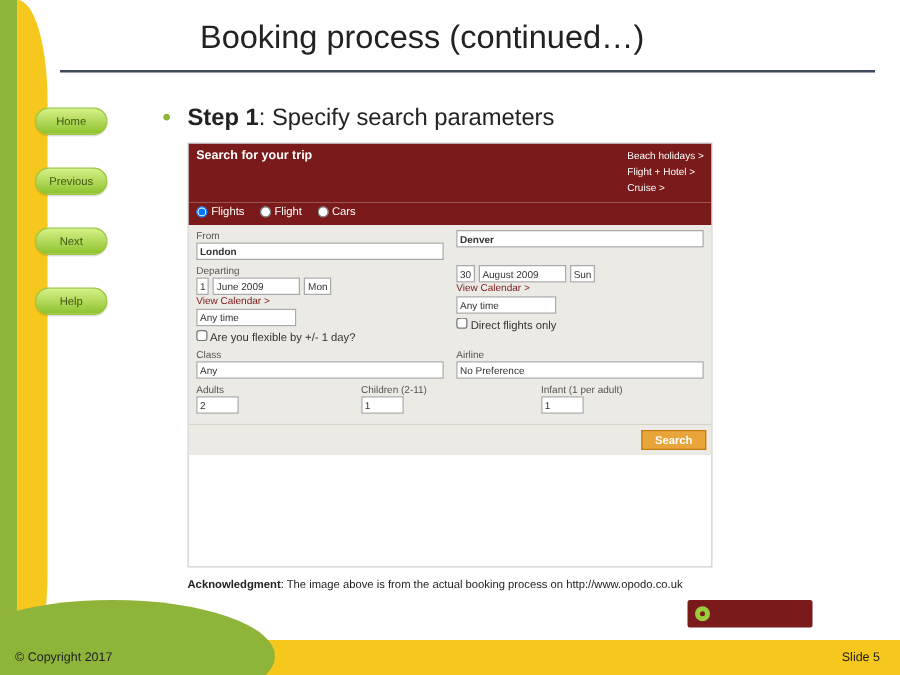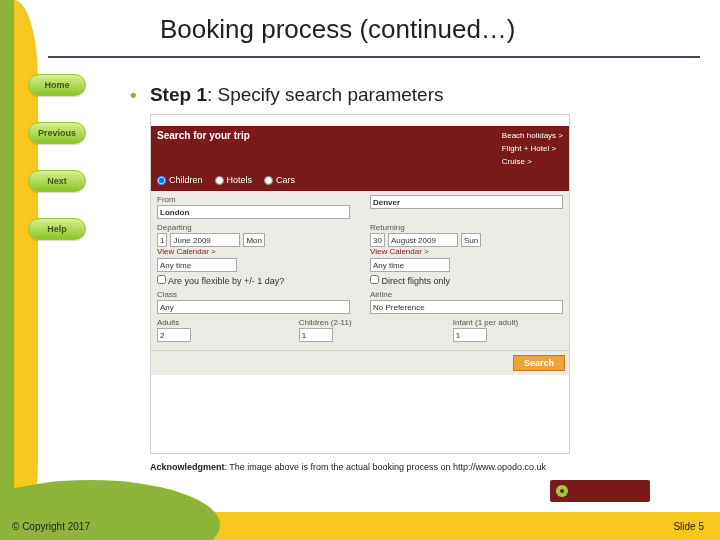--- a/index.html
+++ b/index.html
@@ -6,38 +6,38 @@
   html, body { width: 720px; height: 540px; font-family: Verdana, Arial, sans-serif; background:#fff; overflow:hidden; }
   .slide { position:relative; width:720px; height:540px; }
   
   .left-band { position:absolute; left:0; top:0; width:38px; height:100%; }
   .left-band .outer { position:absolute; left:0; top:0; width:14px; height:100%; background:#8fb43a; }
   .left-band .inner { position:absolute; left:14px; top:0; width:24px; height:100%; background:#f6c81e; border-top-right-radius:60px 200px; border-bottom-right-radius:60px 200px;}
   
   .title { position:absolute; left:160px; top:14px; right:20px; font-size:26px; color:#222; font-family:"Trebuchet MS",Verdana,sans-serif;}
   .title-rule { position:absolute; left:48px; top:56px; right:20px; height:0; border-bottom:2px solid #3f4b5c; }
   
-  .nav { position:absolute; left:28px; top:74px; width:72px;font-weight:bold; }
+  .nav { position:absolute; left:28px; top:86px; width:72px; }
   .pill { width:58px; height:22px; margin-bottom:26px; border-radius:11px; background:linear-gradient(#d6f088,#8ec22e); border:1px solid #9bc53d; font-size:9px; color:#3e5a12; display:flex; align-items:center; justify-content:center; box-shadow:0 1px 1px rgba(0,0,0,0.15); cursor:pointer;}
   
   .bullet { position:absolute; left:130px; top:84px; font-size:19px; color:#222; font-family:"Trebuchet MS",Verdana,sans-serif;}
   .bullet .dot { color:#8fb43a; font-weight:bold; margin-right:8px;}
   .bullet b { font-weight:bold;text-align:center; }
   
   .formwrap { position:absolute; left:150px; top:114px; width:420px; height:340px; background:#fff; border:1px solid #cfcfcf; font-size:9px; color:#333;}
-  .form-header { background:#7a1a1a; color:#fff; padding:4px 6px; font-size:10px; font-weight:bold; display:flex; justify-content:space-between;margin-top:11px; }
+  .form-header { background:#7a1a1a; color:#fff; padding:4px 6px; font-size:10px; font-weight:bold; display:flex; justify-content:space-between; }
   .form-header .links { font-size:8px; font-weight:normal; line-height:12px; text-align:left;}
   .form-header .links div { margin-bottom:1px; }
   .radio-row { background:#7a1a1a; color:#fff; padding:2px 6px 6px 6px; display:flex; gap:12px; font-size:9px;}
   .radio-row label { display:flex; align-items:center; gap:3px;}
   .radio-row input { width:9px; height:9px;}
   .body { background:#eceae4; padding:4px 6px; }
   .triprow { display:flex; gap:40px; align-items:center; margin-bottom:4px;}
   .triprow label { display:flex; gap:3px; align-items:center;}
-  .half { display:flex; gap:20px; margin-bottom:4px;}
+  .half { display:flex; gap:10px; margin-bottom:4px;}
   .half .col { flex:1; }
   .lbl { font-size:8px; color:#555; margin-bottom:1px;}
   .field { width:100%; height:14px; background:#fff; border:1px solid #aaa; font-size:8px; padding:0 2px; display:flex; align-items:center;font-weight:bold;}
   .sel { display:inline-flex; align-items:center; height:14px; background:#fff; border:1px solid #aaa; font-size:8px; padding:0 2px;}
   .inline-sels { display:flex; gap:3px; align-items:center; flex-wrap:nowrap;}
   .link8 { font-size:8px; color:#7a1a1a; }
   .cb { width:9px; height:9px; }
   .searchbtn { float:right; background:#e9a43a; border:1px solid #c07a12; color:#fff; font-size:9px; font-weight:bold; padding:2px 10px; margin:4px 4px 4px 0; cursor:pointer;}
   .cf::after{content:"";display:table;clear:both;}
   
@@ -82,25 +82,25 @@
       <span>Search for your trip</span>
       <div class="links">
         <div>Beach holidays &gt;</div>
         <div>Flight + Hotel &gt;</div>
         <div>Cruise &gt;</div>
       </div>
     </div>
     <div class="radio-row">
       <label>
           <input type="radio" checked="" class="cb" style="">
-          <span>Children</span>
+          <span>Flights</span>
         </label>
       <label>
           <input type="radio" class="cb" style="">
-          <span>Hotels</span>
+          <span>Flight</span>
         </label>
       <label>
           <input type="radio" class="cb" style="">
           <span>Cars</span>
         </label>
     </div>
     <div class="body">
       <div class="half">
         <div class="col">
           <div class="lbl">From</div>
@@ -118,21 +118,20 @@
             <span class="sel" style="width:70px">June 2009</span>
             <span class="sel">Mon</span>
           </div>
           <div class="link8">View Calendar &gt;</div>
           <div class="inline-sels" style="margin-top:2px">
               <span class="sel" style="width:80px">Any time</span>
             </div>
           <div style="margin-top:3px"><label><input type="checkbox" class="cb" style=""> <span>Are you flexible by +/- 1 day?</span></label></div>
         </div>
         <div class="col">
-          <div class="lbl">Returning</div>
           <div class="inline-sels">
             <span class="sel">30</span>
             <span class="sel" style="width:70px">August 2009</span>
             <span class="sel">Sun</span>
           </div>
           <div class="link8">View Calendar &gt;</div>
           <div class="inline-sels" style="margin-top:2px">
               <span class="sel" style="width:80px">Any time</span>
             </div>
           <div style="margin-top:3px"><label><input type="checkbox" class="cb" style=""> <span>Direct flights only</span></label></div>

